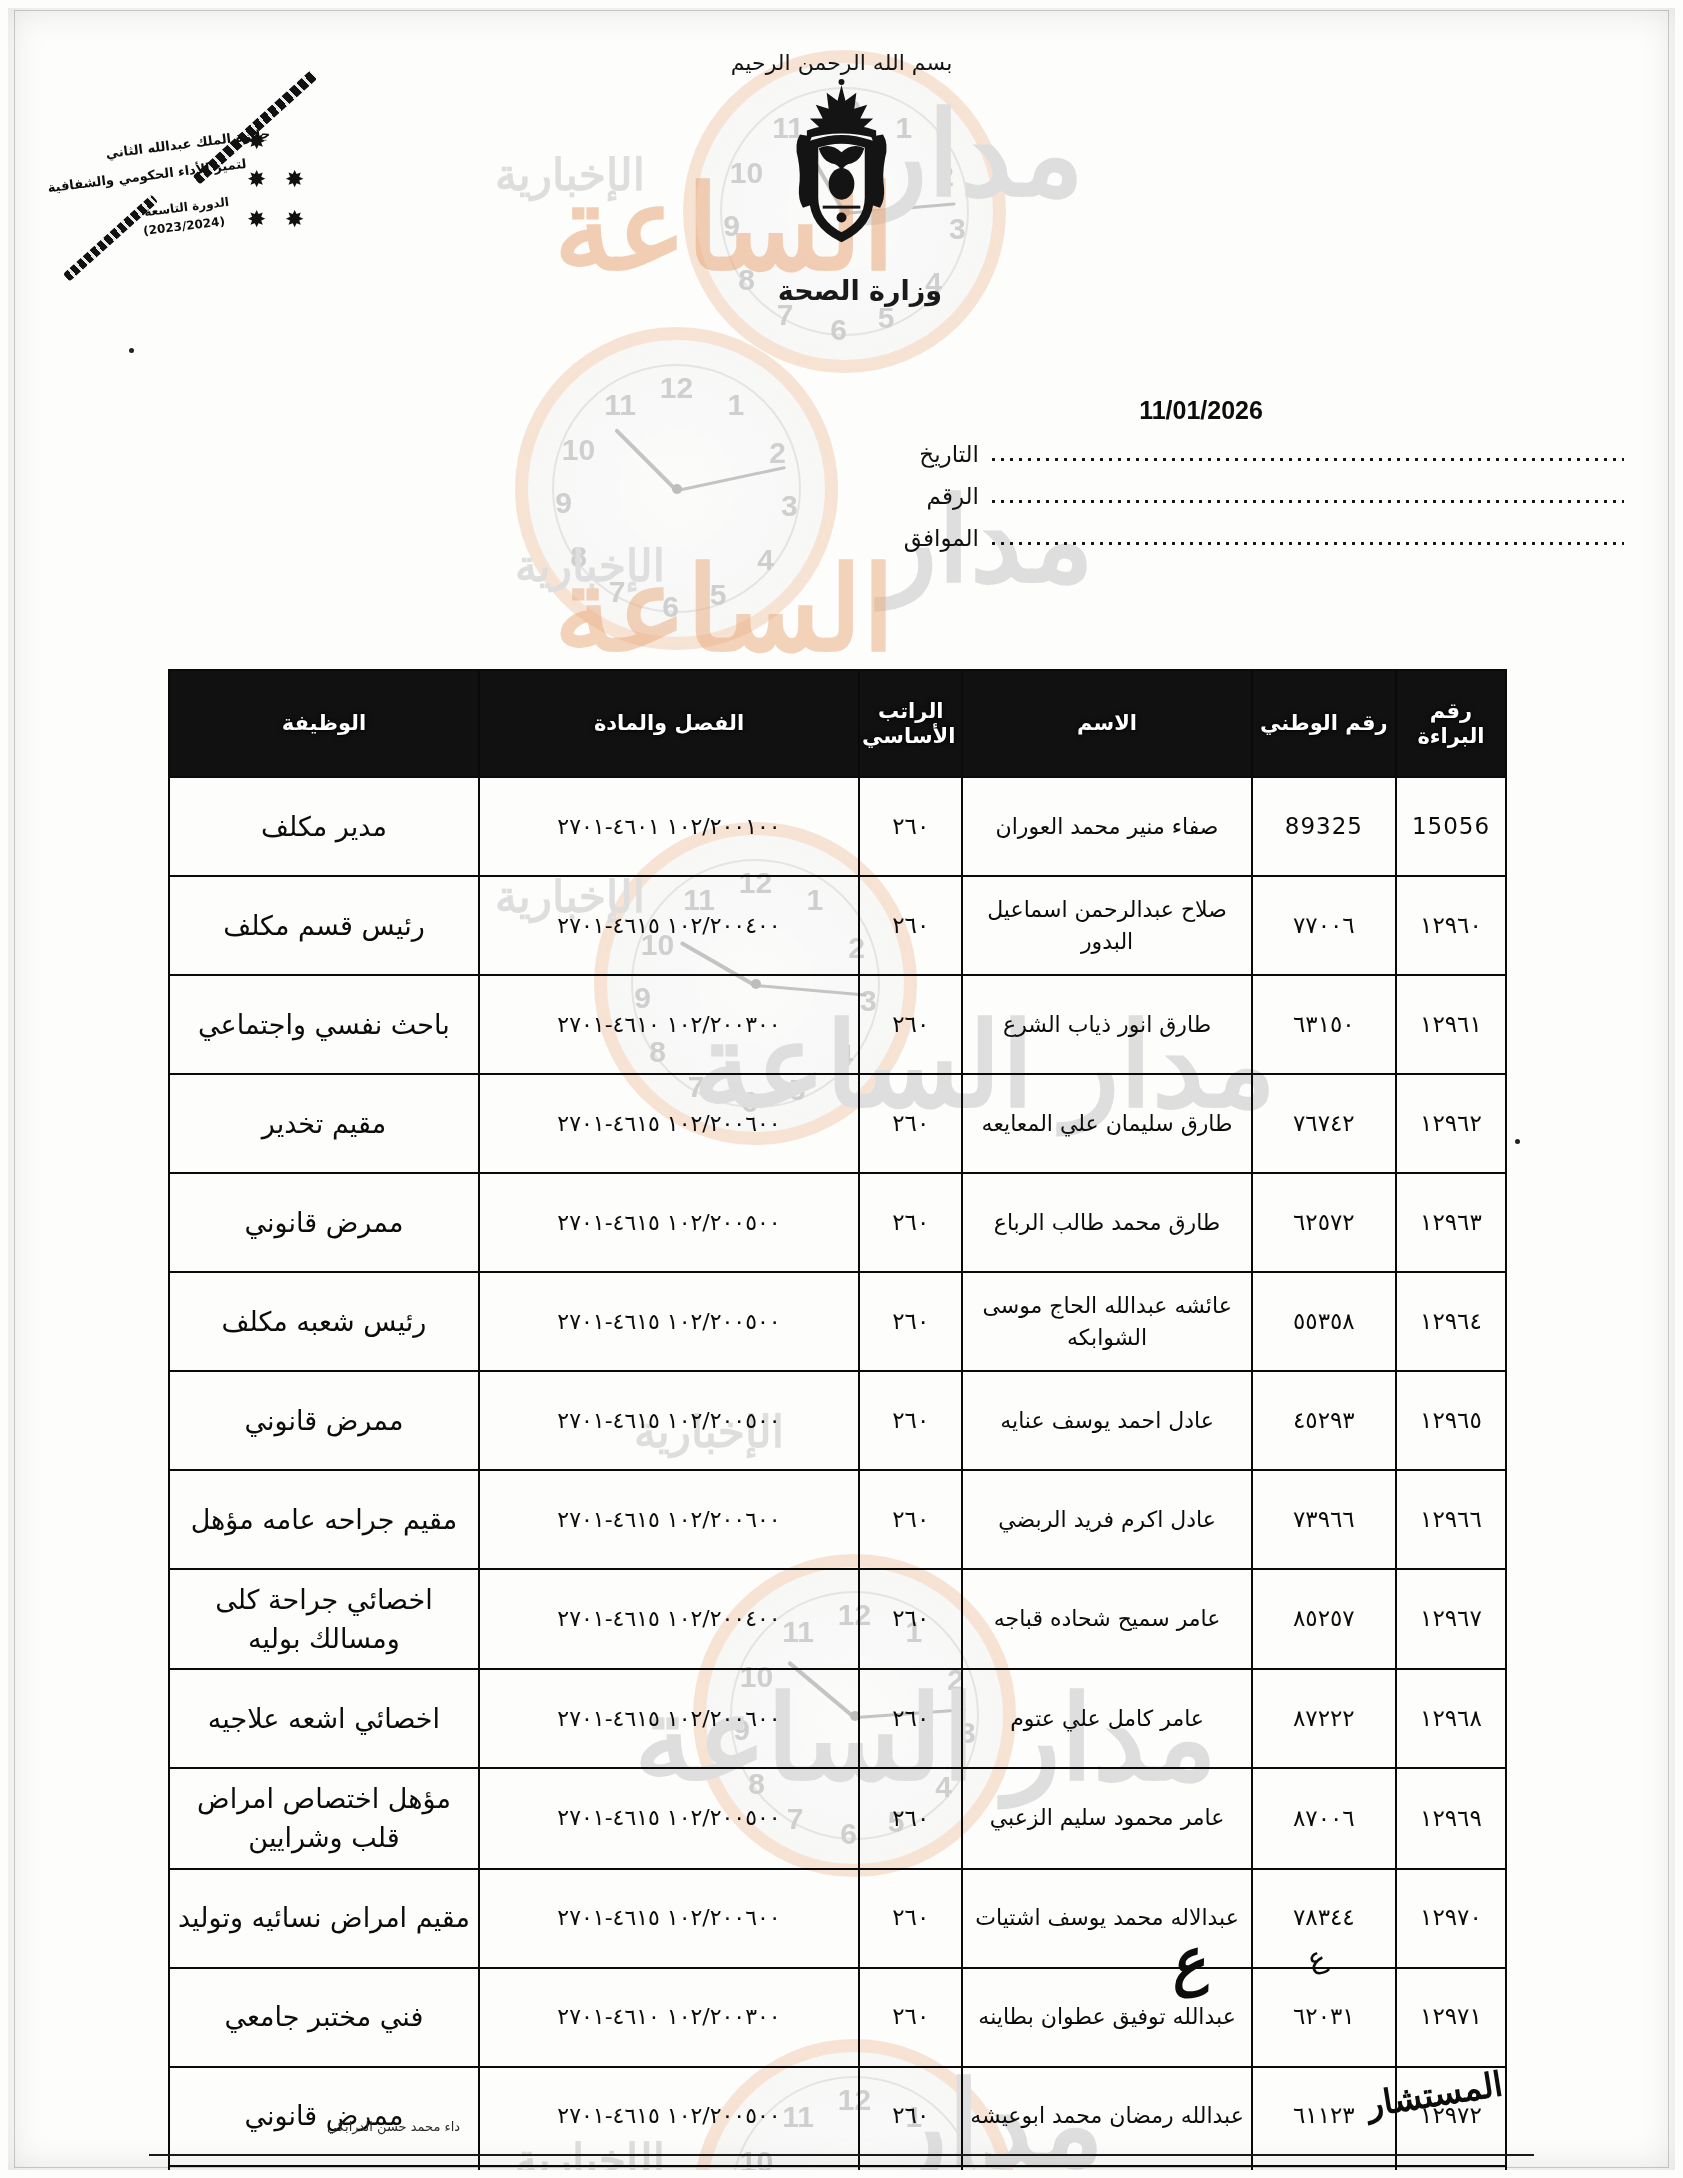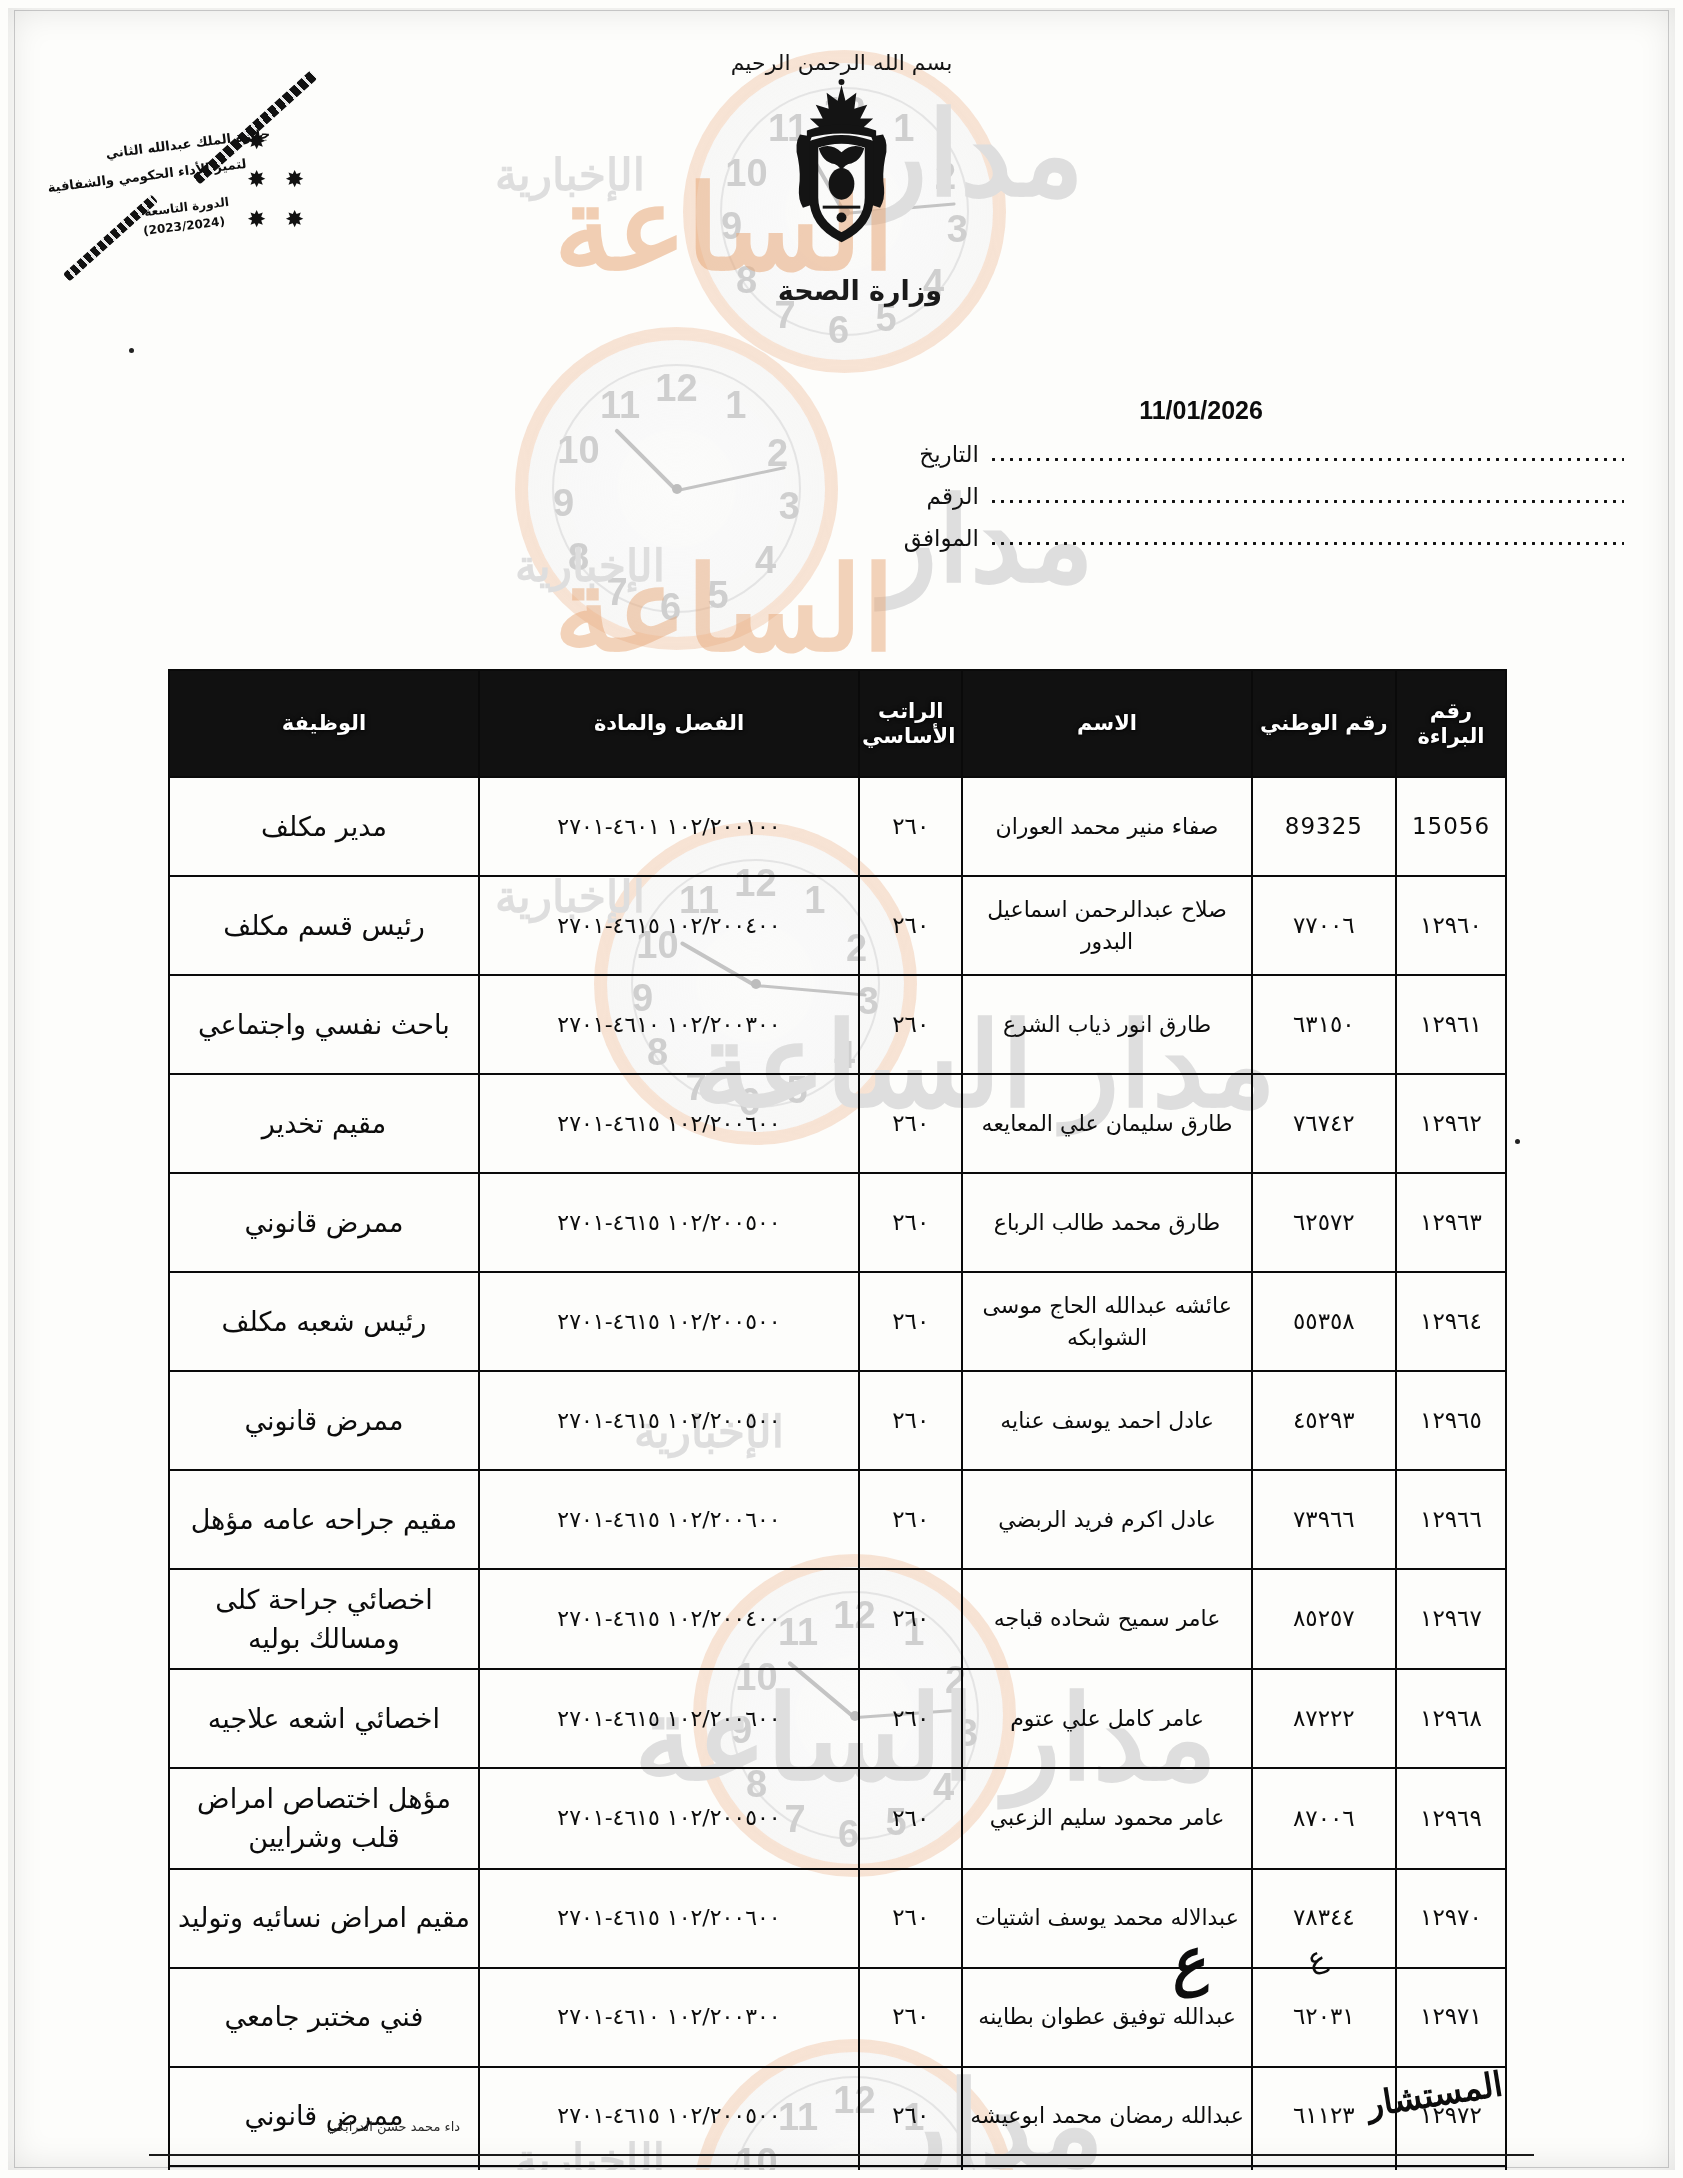--- a/index.html
+++ b/index.html
@@ -24,21 +24,21 @@
   }
 
   
   .wm{position:absolute;pointer-events:none;user-select:none;z-index:1;}
   .wm-clock{
     border-radius:50%;
     border:13px solid rgba(244,196,160,.40);
     background:radial-gradient(circle at 50% 50%, rgba(250,250,250,.75) 0%, rgba(243,243,243,.55) 70%, rgba(238,238,238,.45) 100%);
   }
   .wm-clock .num{
-    position:absolute;color:#cfcfcf;font-size:38px;font-weight:bold;
+    position:absolute;color:#cfcfcf;font-size:30px;font-weight:bold;
     font-family:"Liberation Sans",sans-serif;
     transform:translate(-50%,-50%);
   }
   .wm-clock .hand{position:absolute;background:#c4c4c4;border-radius:2px;transform-origin:0% 50%;}
   .wm-clock .pin{position:absolute;width:10px;height:10px;border-radius:50%;background:#bdbdbd;transform:translate(-50%,-50%);}
   .wm-clock .ring2{position:absolute;inset:24px;border-radius:50%;border:2px solid #e4e4e4;}
 
   .wm-text{
     color:#dedede;font-weight:bold;letter-spacing:2px;
     font-family:Liberation Serif, serif;

